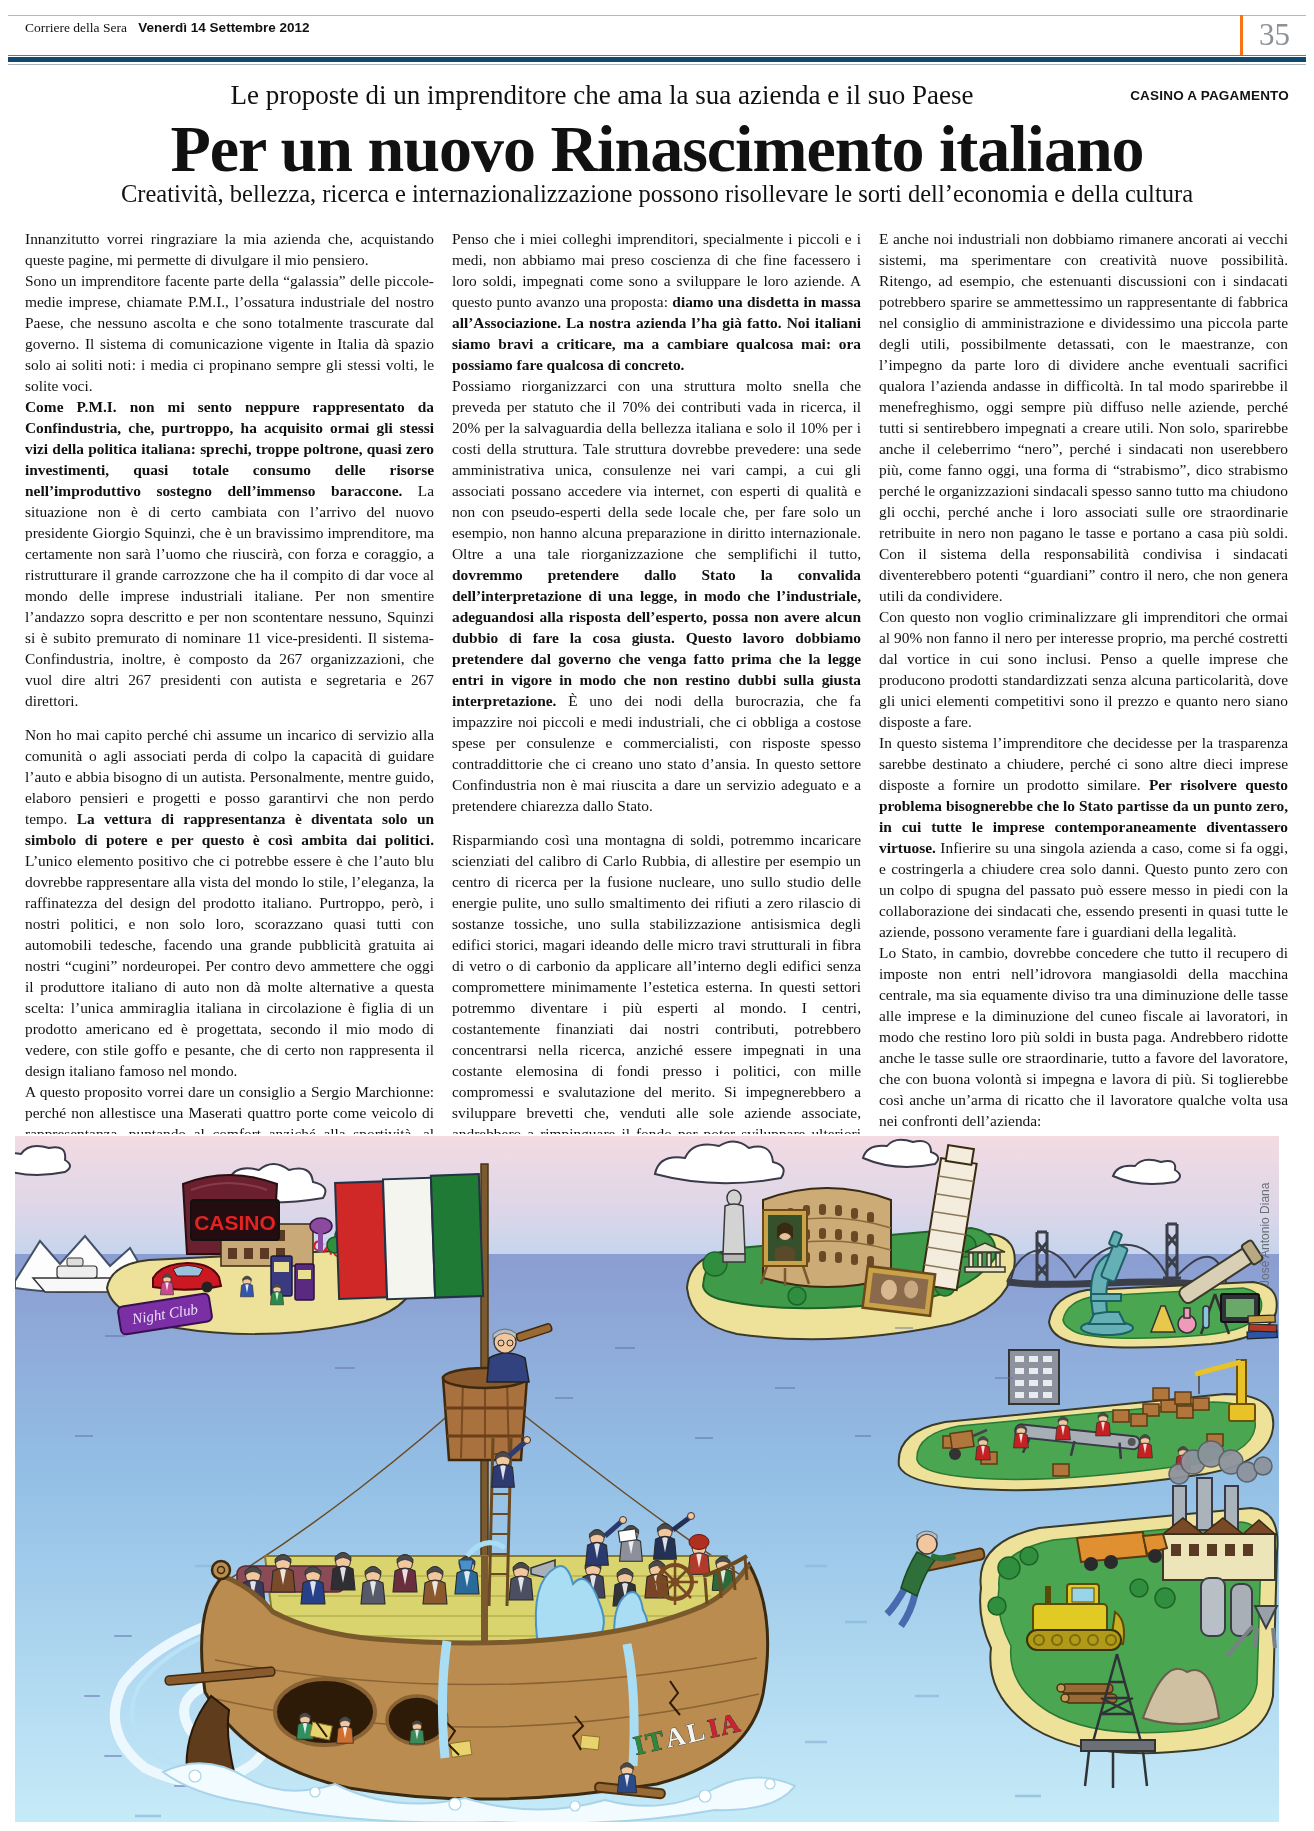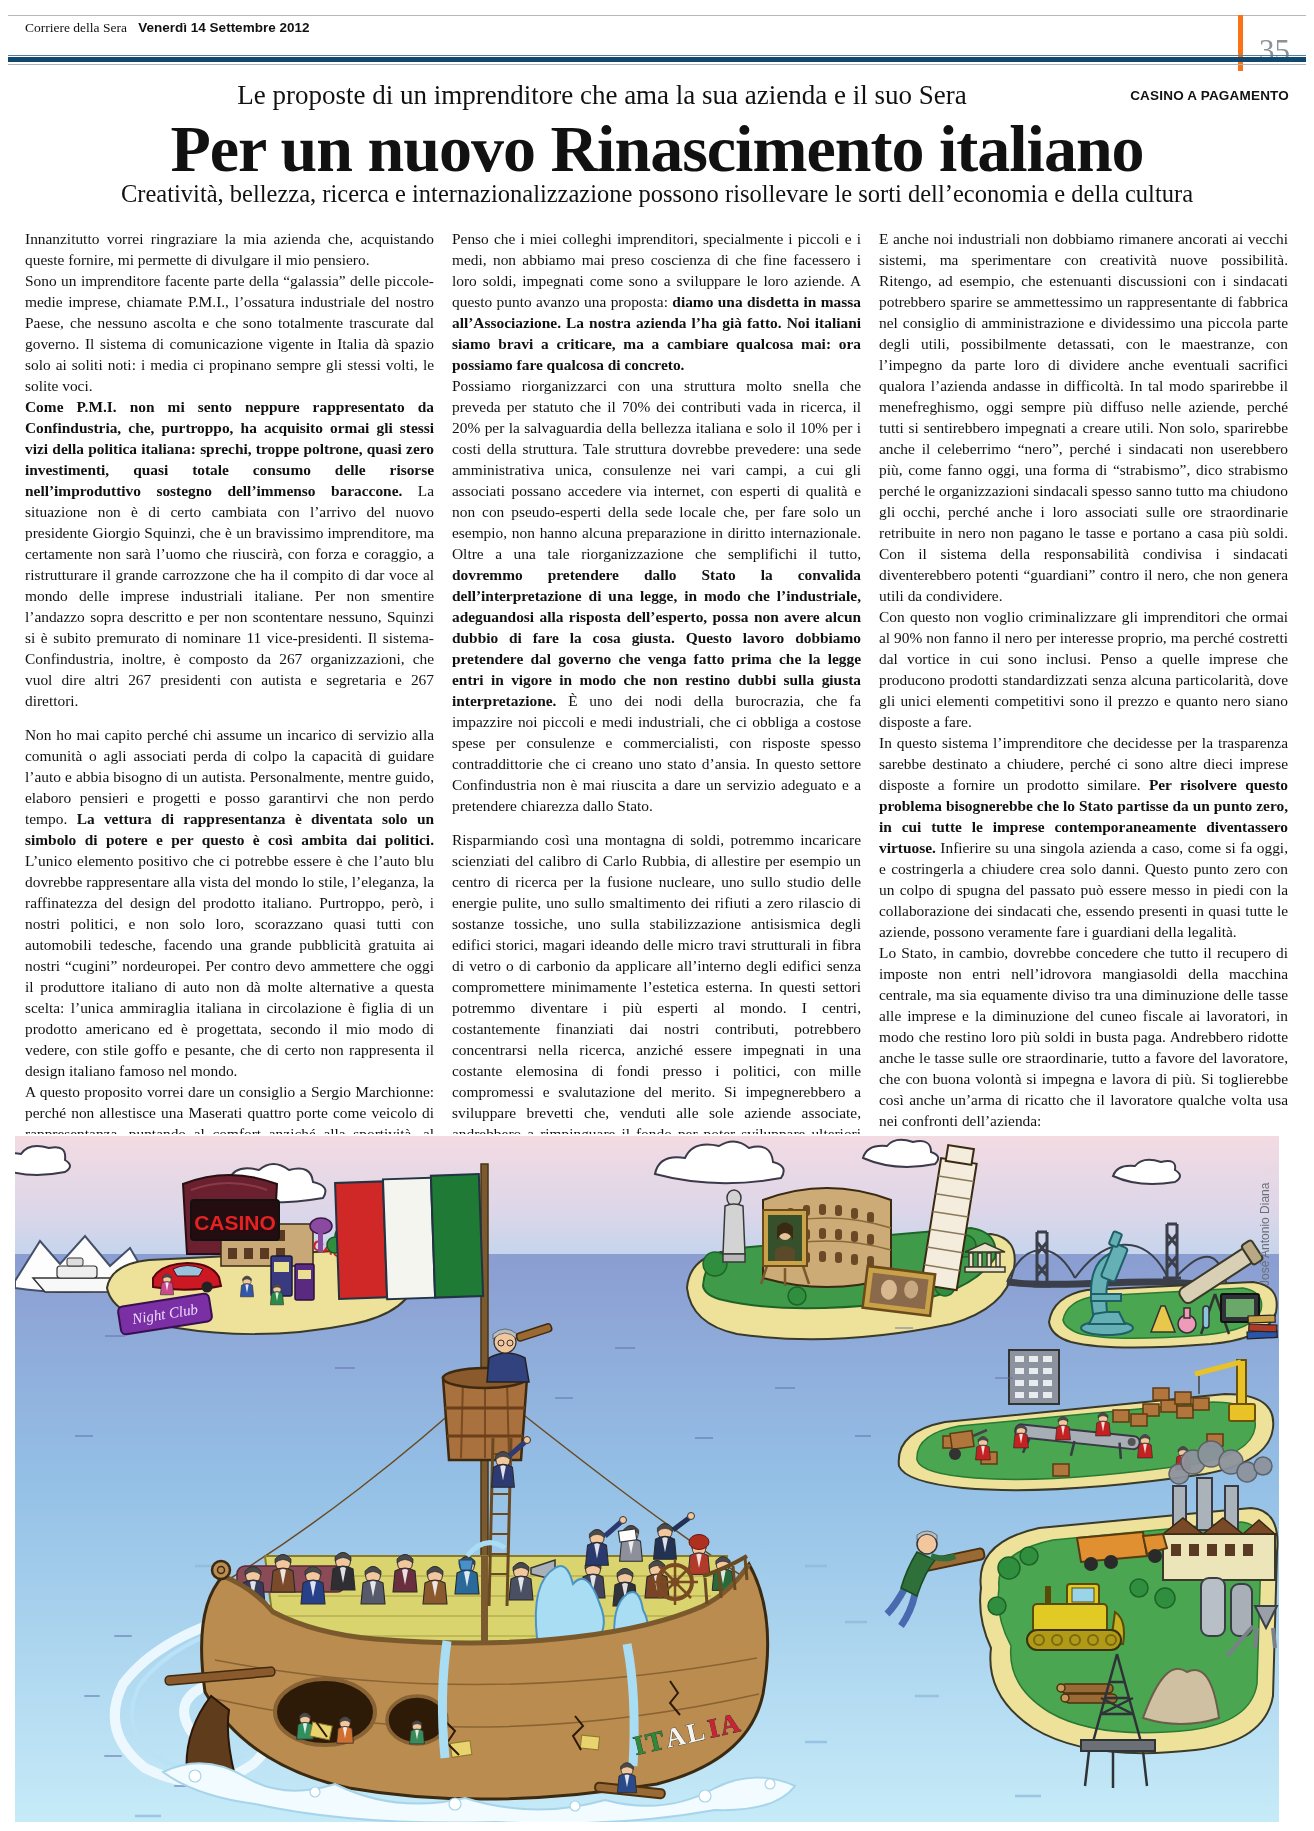--- a/index.html
+++ b/index.html
@@ -3,22 +3,22 @@
 <meta charset="utf-8">
 <style>
   html,body{margin:0;padding:0;background:#e8e8e8;}
   .page{position:relative;width:1314px;height:1831px;background:#ffffff;overflow:hidden;
         font-family:"Liberation Serif",serif;color:#111;}
   
   .rule-top{position:absolute;left:8px;right:8px;top:15px;border-top:1px solid #b8b8b8;}
   .mast-left{position:absolute;left:25px;top:20px;font-size:13.5px;white-space:nowrap;}
   .mast-left .paper{font-family:"Liberation Serif",serif;}
   .mast-left .date{font-family:"Liberation Sans",sans-serif;font-weight:bold;margin-left:8px;}
-  .pageno-wrap{position:absolute;right:8px;top:15px;height:38px;border-left:5px solid #f97316;
-               padding:18px 16px 0 16px;}
+  .pageno-wrap{position:absolute;right:8px;top:15px;height:38px;border-left:3px solid #f97316;
+               padding:2px 16px 0 16px;}
   .pageno{font-size:31px;color:#8b9196;font-family:"Liberation Serif",serif;}
   .rule-blue{position:absolute;left:8px;right:8px;top:55px;}
   .rule-blue .l1{border-top:1.5px solid #5a7a96;}
   .rule-blue .l2{height:5px;background:#10486f;margin-top:1px;}
   .rule-blue .l3{border-top:1px solid #aab4bc;margin-top:2px;}
   
   .kicker{position:absolute;left:120px;right:230px;top:80px;text-align:center;font-size:27px;}
   .notice{position:absolute;right:25px;top:88px;font-family:"Liberation Sans",sans-serif;
           font-weight:bold;font-size:13.5px;letter-spacing:0.2px;}
   h1.headline{position:absolute;left:25px;right:25px;top:98px;margin:16px;text-align:center;
@@ -50,28 +50,28 @@
   </div>
   <div class="pageno-wrap">
     <span class="pageno">35</span>
   </div>
   <div class="rule-blue">
     <div class="l1"></div>
       <div class="l2"></div>
       <div class="l3"></div>
   </div>
 
-  <div class="kicker">Le proposte di un imprenditore che ama la sua azienda e il suo Sera</div>
+  <div class="kicker">Le proposte di un imprenditore che ama la sua azienda e il suo Paese</div>
   <div class="notice">CASINO A PAGAMENTO</div>
   <h1 class="headline">Per un nuovo Rinascimento italiano</h1>
   <h2 class="subhead">Creatività, bellezza, ricerca e internazionalizzazione possono risollevare le sorti dell’economia e della cultura</h2>
 
   <div class="cols">
     <div class="col">
-        <p><span>Innanzitutto vorrei ringraziare la mia azienda che, acquistando queste fornire, mi permette di divulgare il mio pensiero.</span></p>
+        <p><span>Innanzitutto vorrei ringraziare la mia azienda che, acquistando queste pagine, mi permette di divulgare il mio pensiero.</span></p>
         <p><span>Sono un imprenditore facente parte della “galassia” delle piccole-medie imprese, chiamate P.M.I., l’ossatura industriale del nostro Paese, che nessuno ascolta e che sono totalmente trascurate dal governo. Il sistema di comunicazione vigente in Italia dà spazio solo ai soliti noti: i media ci propinano sempre gli stessi volti, le solite voci.</span></p>
         <p><span class="b">Come P.M.I. non mi sento neppure rappresentato da Confindustria, che, purtroppo, ha acquisito ormai gli stessi vizi della politica italiana: sprechi, troppe poltrone, quasi zero investimenti, quasi totale consumo delle risorse nell’improduttivo sostegno dell’immenso baraccone.</span><span> La situazione non è di certo cambiata con l’arrivo del nuovo presidente Giorgio Squinzi, che è un bravissimo imprenditore, ma certamente non sarà l’uomo che riuscirà, con forza e coraggio, a ristrutturare il grande carrozzone che ha il compito di dar voce al mondo delle imprese industriali italiane. Per non smentire l’andazzo sopra descritto e per non scontentare nessuno, Squinzi si è subito premurato di nominare 11 vice-presidenti. Il sistema-Confindustria, inoltre, è composto da 267 organizzazioni, che vuol dire altri 267 presidenti con autista e segretaria e 267 direttori.</span></p>
         <p class="gap"><span>Non ho mai capito perché chi assume un incarico di servizio alla comunità o agli associati perda di colpo la capacità di guidare l’auto e abbia bisogno di un autista. Personalmente, mentre guido, elaboro pensieri e progetti e posso garantirvi che non perdo tempo. </span><span class="b">La vettura di rappresentanza è diventata solo un simbolo di potere e per questo è così ambita dai politici.</span><span> L’unico elemento positivo che ci potrebbe essere è che l’auto blu dovrebbe rappresentare alla vista del mondo lo stile, l’eleganza, la raffinatezza del design del prodotto italiano. Purtroppo, però, i nostri politici, e non solo loro, scorazzano quasi tutti con automobili tedesche, facendo una grande pubblicità gratuita ai nostri “cugini” nordeuropei. Per contro devo ammettere che oggi il produttore italiano di auto non dà molte alternative a questa scelta: l’unica ammiraglia italiana in circolazione è figlia di un prodotto americano ed è progettata, secondo il mio modo di vedere, con stile goffo e pesante, che di certo non rappresenta il design italiano famoso nel mondo.</span></p>
         <p><span>A questo proposito vorrei dare un consiglio a Sergio Marchionne: perché non allestisce una Maserati quattro porte come veicolo di rappresentanza, puntando al comfort anziché alla sportività, al silenzio assoluto anziché al rombo sportivo, al basso consumo anziché allo spreco di carburante, con un motore più piccolo e possibilmente ibrido?</span></p>
       </div>
     <div class="col">
         <p><span>Penso che i miei colleghi imprenditori, specialmente i piccoli e i medi, non abbiamo mai preso coscienza di che fine facessero i loro soldi, impegnati come sono a sviluppare le loro aziende. A questo punto avanzo una proposta: </span><span class="b">diamo una disdetta in massa all’Associazione. La nostra azienda l’ha già fatto. Noi italiani siamo bravi a criticare, ma a cambiare qualcosa mai: ora possiamo fare qualcosa di concreto.</span></p>
         <p><span>Possiamo riorganizzarci con una struttura molto snella che preveda per statuto che il 70% dei contributi vada in ricerca, il 20% per la salvaguardia della bellezza italiana e solo il 10% per i costi della struttura. Tale struttura dovrebbe prevedere: una sede amministrativa unica, consulenze nei vari campi, a cui gli associati possano accedere via internet, con esperti di qualità e non con pseudo-esperti della sede locale che, per fare solo un esempio, non hanno alcuna preparazione in diritto internazionale. Oltre a una tale riorganizzazione che semplifichi il tutto, </span><span class="b">dovremmo pretendere dallo Stato la convalida dell’interpretazione di una legge, in modo che l’industriale, adeguandosi alla risposta dell’esperto, possa non avere alcun dubbio di fare la cosa giusta. Questo lavoro dobbiamo pretendere dal governo che venga fatto prima che la legge entri in vigore in modo che non restino dubbi sulla giusta interpretazione.</span><span> È uno dei nodi della burocrazia, che fa impazzire noi piccoli e medi industriali, che ci obbliga a costose spese per consulenze e commercialisti, con risposte spesso contraddittorie che ci creano uno stato d’ansia. In questo settore Confindustria non è mai riuscita a dare un servizio adeguato e a pretendere chiarezza dallo Stato.</span></p>
         <p class="gap"><span>Risparmiando così una montagna di soldi, potremmo incaricare scienziati del calibro di Carlo Rubbia, di allestire per esempio un centro di ricerca per la fusione nucleare, uno sullo studio delle energie pulite, uno sullo smaltimento dei rifiuti a zero rilascio di sostanze tossiche, uno sulla stabilizzazione antisismica degli edifici storici, magari ideando delle micro travi strutturali in fibra di vetro o di carbonio da applicare all’interno degli edifici senza compromettere minimamente l’estetica esterna. In questi settori potremmo diventare i più esperti al mondo. I centri, costantemente finanziati dai nostri contributi, potrebbero concentrarsi nella ricerca, anziché essere impegnati in una costante elemosina di fondi presso i politici, con mille compromessi e svalutazione del merito. Si impegnerebbero a sviluppare brevetti che, venduti alle sole aziende associate, andrebbero a rimpinguare il fondo per poter sviluppare ulteriori ricerche e aumentare i posti di lavoro in Italia. Non si tratta di un’utopia: è una cosa possibile! Proviamo a contarci: quanti siamo a credere in questo progetto? Aderite e commentate su: www.rinascimento-italiano.it</span></p>
       </div>

